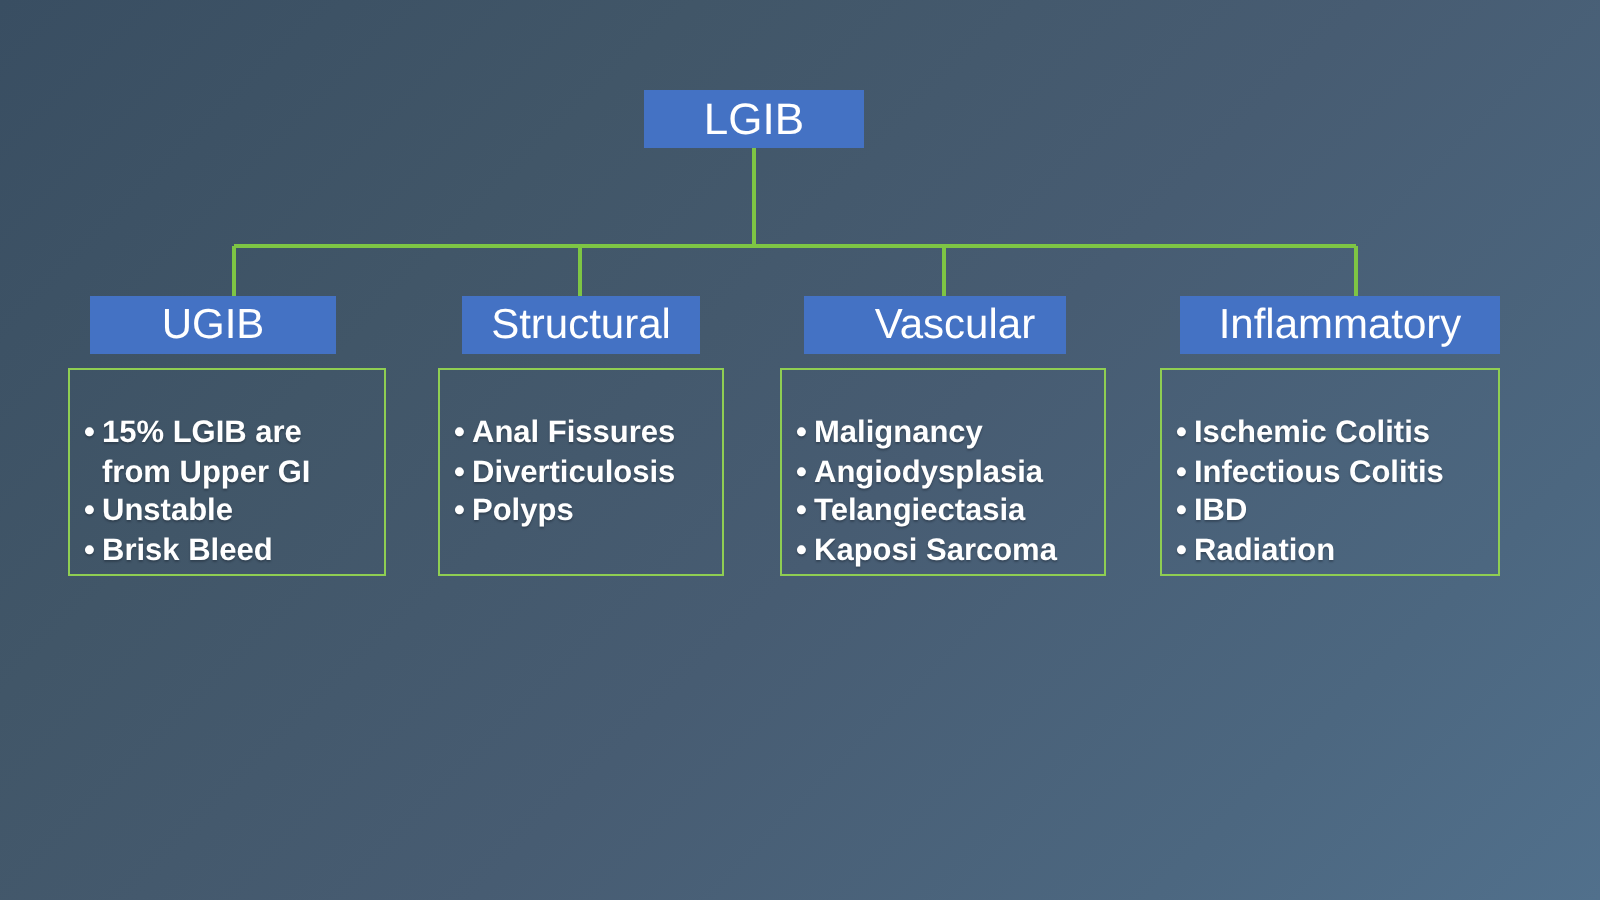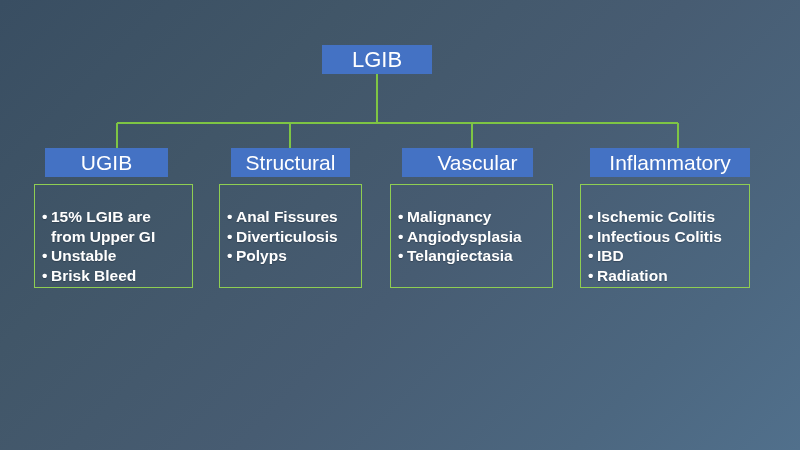--- a/index.html
+++ b/index.html
@@ -150,20 +150,21 @@
 
   <div id="col-2">
     <div class="node-header branch-header">
       <span>Vascular</span>
     </div>
     <div class="content-box">
       <ul class="bullet-list">
         <li class="bullet-item">Malignancy</li>
         <li class="bullet-item">Angiodysplasia</li>
         <li class="bullet-item">Telangiectasia</li>
+        <li class="bullet-item">Kaposi Sarcoma</li>
       </ul>
     </div>
   </div>
 
   <div id="col-3">
     <div class="node-header branch-header">
       <span>Inflammatory</span>
     </div>
     <div class="content-box">
       <ul class="bullet-list">

